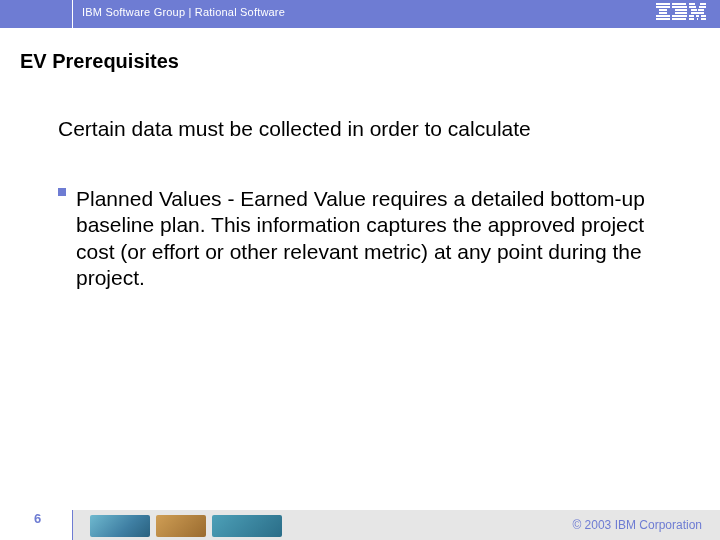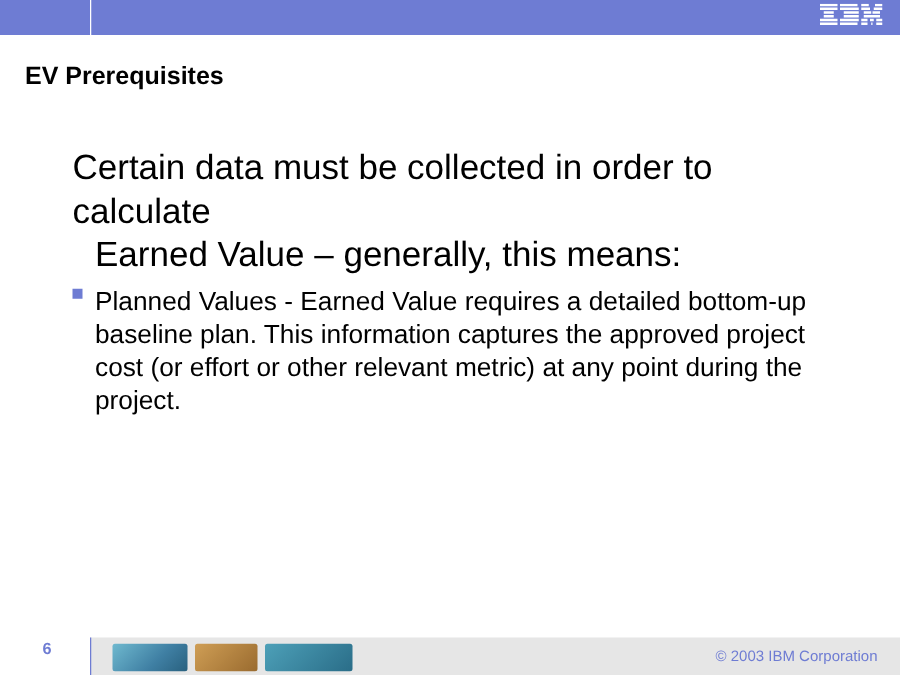--- a/index.html
+++ b/index.html
@@ -10,24 +10,24 @@
   .header-bar { position: absolute; top: 0; left: 0; right: 0; height: 28px; background: #6e7cd3; }
   .header-vline { position: absolute; top: 0; left: 72px; width: 1px; height: 28px; background: #fff; }
   .header-text { position: absolute; top: 6px; left: 82px; color: #fff; font-size: 11px; font-weight: 400; letter-spacing: 0.2px; }
   .ibm-logo { position: absolute; top: 3px; right: 14px; }
   .ibm-logo svg { display: block; }
 
   
   .title { position: absolute; top: 50px; left: 20px; font-size: 20px; font-weight: 700; color: #000; }
 
   
-  .intro { position: absolute; top: 116px; left: 58px; right: 60px; font-size: 28px; line-height: 1.25; color: #000; }
+  .intro { position: absolute; top: 116px; left: 58px; right: 60px; font-size: 21px; line-height: 1.25; color: #000; }
   .intro .line2 { padding-left: 18px; display: block; }
 
-  .bullet { position: absolute; left: 58px; right: 60px; margin-top: 43px; }
+  .bullet { position: absolute; left: 58px; right: 60px; }
   .bullet .marker { position: absolute; left: 0; top: 2px; width: 8px; height: 8px; background: #6e7cd3; }
   .bullet .btxt { margin-left: 18px; font-size: 21px; line-height: 1.25; color: #000; }
   .b1 { top: 186px; }
   .b2 { top: 318px; }
 
   
   .page-num { position: absolute; left: 34px; bottom: 14px; font-size: 13px; color: #6e7cd3; font-weight: 700; }
   .footer-gray { position: absolute; left: 72px; right: 0; bottom: 0; height: 30px; background: #e6e6e6; }
   .footer-vline { position: absolute; left: 72px; bottom: 0; width: 1px; height: 30px; background: #6e7cd3; }
   .footer-art { position: absolute; left: 90px; bottom: 3px; height: 24px; width: 200px; display: flex; gap: 6px; align-items: flex-end; }
@@ -37,20 +37,21 @@
   .chip.c { width: 70px; background: linear-gradient(135deg,#4da0b8 0%, #2a6d88 100%); }
   .copyright { position: absolute; right: 18px; bottom: 8px; font-size: 12px; color: #6e7cd3; white-space: nowrap; }
 </style>
 </head>
 <body>
 
 <div class="slide">
 
   <div class="header-bar"></div>
   <div class="header-vline"></div>
+  <div class="header-text">IBM Software Group | Rational Software</div>
   <div class="ibm-logo">
     <svg width="50" height="20" viewBox="0 0 50 20">
       <g fill="#fff">
         <rect x="0" y="0" width="14" height="2"></rect>
           <rect x="0" y="3" width="14" height="2"></rect>
         <rect x="3" y="6" width="8" height="2"></rect>
           <rect x="3" y="9" width="8" height="2"></rect>
         <rect x="0" y="12" width="14" height="2"></rect>
           <rect x="0" y="15" width="14" height="2"></rect>
         <rect x="16" y="0" width="14" height="2"></rect>
@@ -73,21 +74,20 @@
           <rect x="41" y="15" width="1" height="2"></rect>
           <rect x="45" y="15" width="5" height="2"></rect>
       </g>
     </svg>
   </div>
 
   <div class="title">EV Prerequisites</div>
 
   <div class="intro">
     <span>Certain data must be collected in order to calculate</span><br>
-    <span class="line2">Earned Value – generally, this means:</span>
   </div>
 
   <div class="bullet b1">
     <div class="marker"></div>
     <div class="btxt">Planned Values - Earned Value requires a detailed bottom-up baseline plan. This information captures the approved project cost (or effort or other relevant metric) at any point during the project.</div>
   </div>
 
 
   <div class="page-num">6</div>
   <div class="footer-gray"></div>

